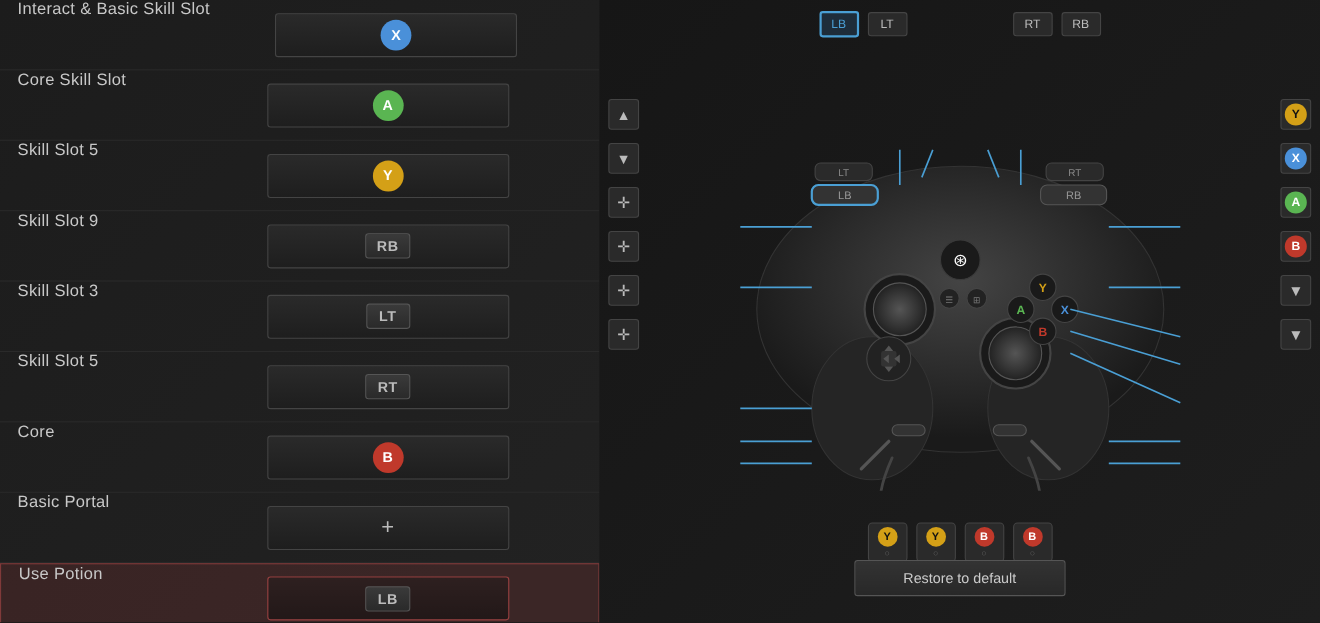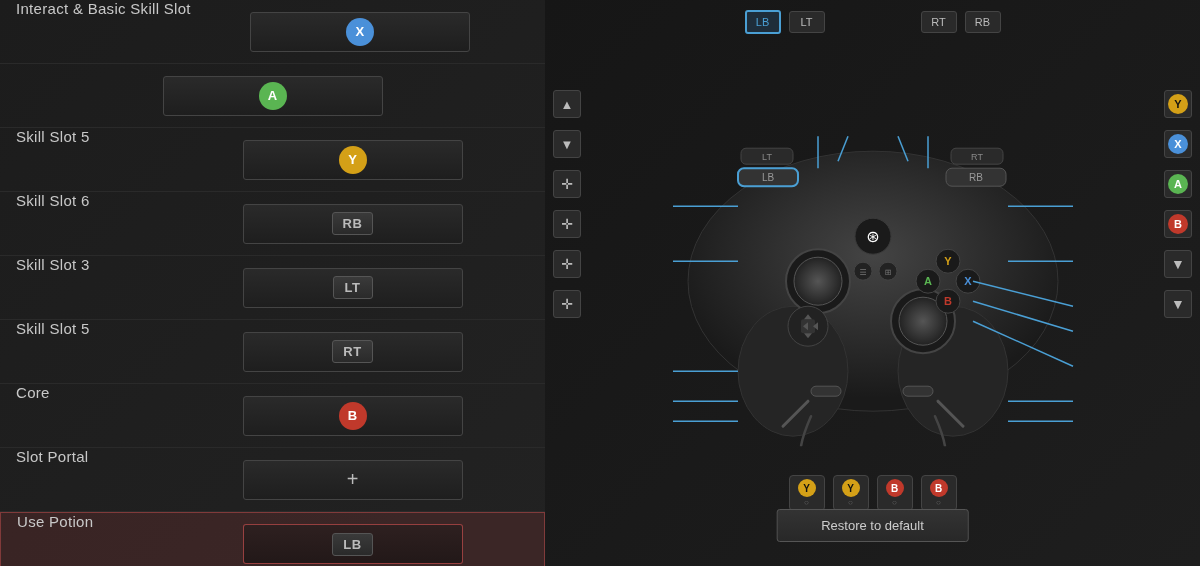--- a/index.html
+++ b/index.html
@@ -159,36 +159,37 @@
   <div id="bindings-container">
       <div class="binding-row">
         <div class="binding-label">Interact &amp; Basic Skill Slot</div>
         <div class="binding-button-wrap">
           <div class="button-box">
             <span class="btn-circle btn-x">X</span>
           </div>
         </div>
       </div>
       <div class="binding-row">
+        <div class="binding-label">Core Skill Slot</div>
         <div class="binding-button-wrap">
           <div class="button-box">
             <span class="btn-circle btn-a">A</span>
           </div>
         </div>
       </div>
       <div class="binding-row">
         <div class="binding-label">Skill Slot 5</div>
         <div class="binding-button-wrap">
           <div class="button-box">
             <span class="btn-circle btn-y">Y</span>
           </div>
         </div>
       </div>
       <div class="binding-row">
-        <div class="binding-label">Skill Slot 6</div>
+        <div class="binding-label">Skill Slot 9</div>
         <div class="binding-button-wrap">
           <div class="button-box">
             <span class="btn-label">RB</span>
           </div>
         </div>
       </div>
       <div class="binding-row">
         <div class="binding-label">Skill Slot 3</div>
         <div class="binding-button-wrap">
           <div class="button-box">
@@ -206,21 +207,21 @@
       </div>
       <div class="binding-row">
         <div class="binding-label">Core</div>
         <div class="binding-button-wrap">
           <div class="button-box">
             <span class="btn-circle btn-b">B</span>
           </div>
         </div>
       </div>
       <div class="binding-row">
-        <div class="binding-label">Slot Portal</div>
+        <div class="binding-label">Basic Portal</div>
         <div class="binding-button-wrap">
           <div class="button-box">
             <span class="btn-plus">+</span>
           </div>
         </div>
       </div>
       <div class="binding-row selected">
         <div class="binding-label">Use Potion</div>
         <div class="binding-button-wrap">
           <div class="button-box">

